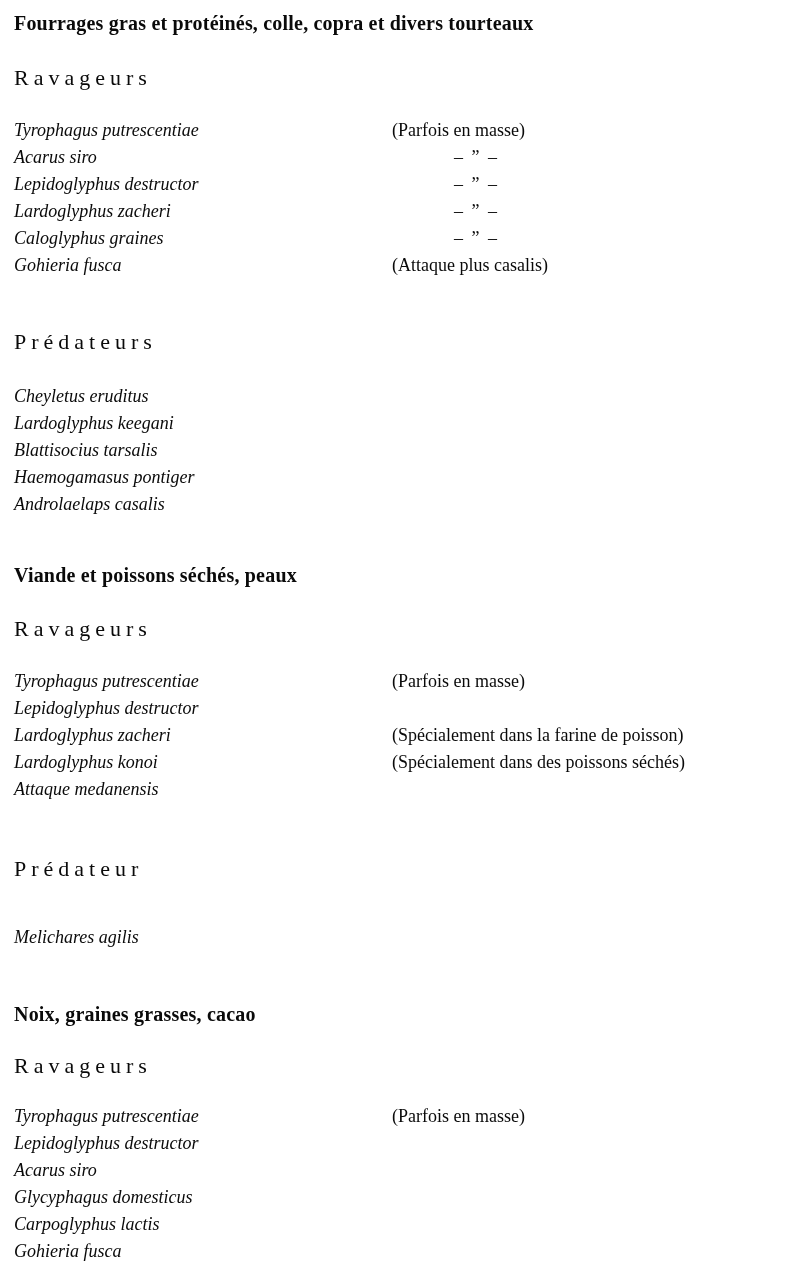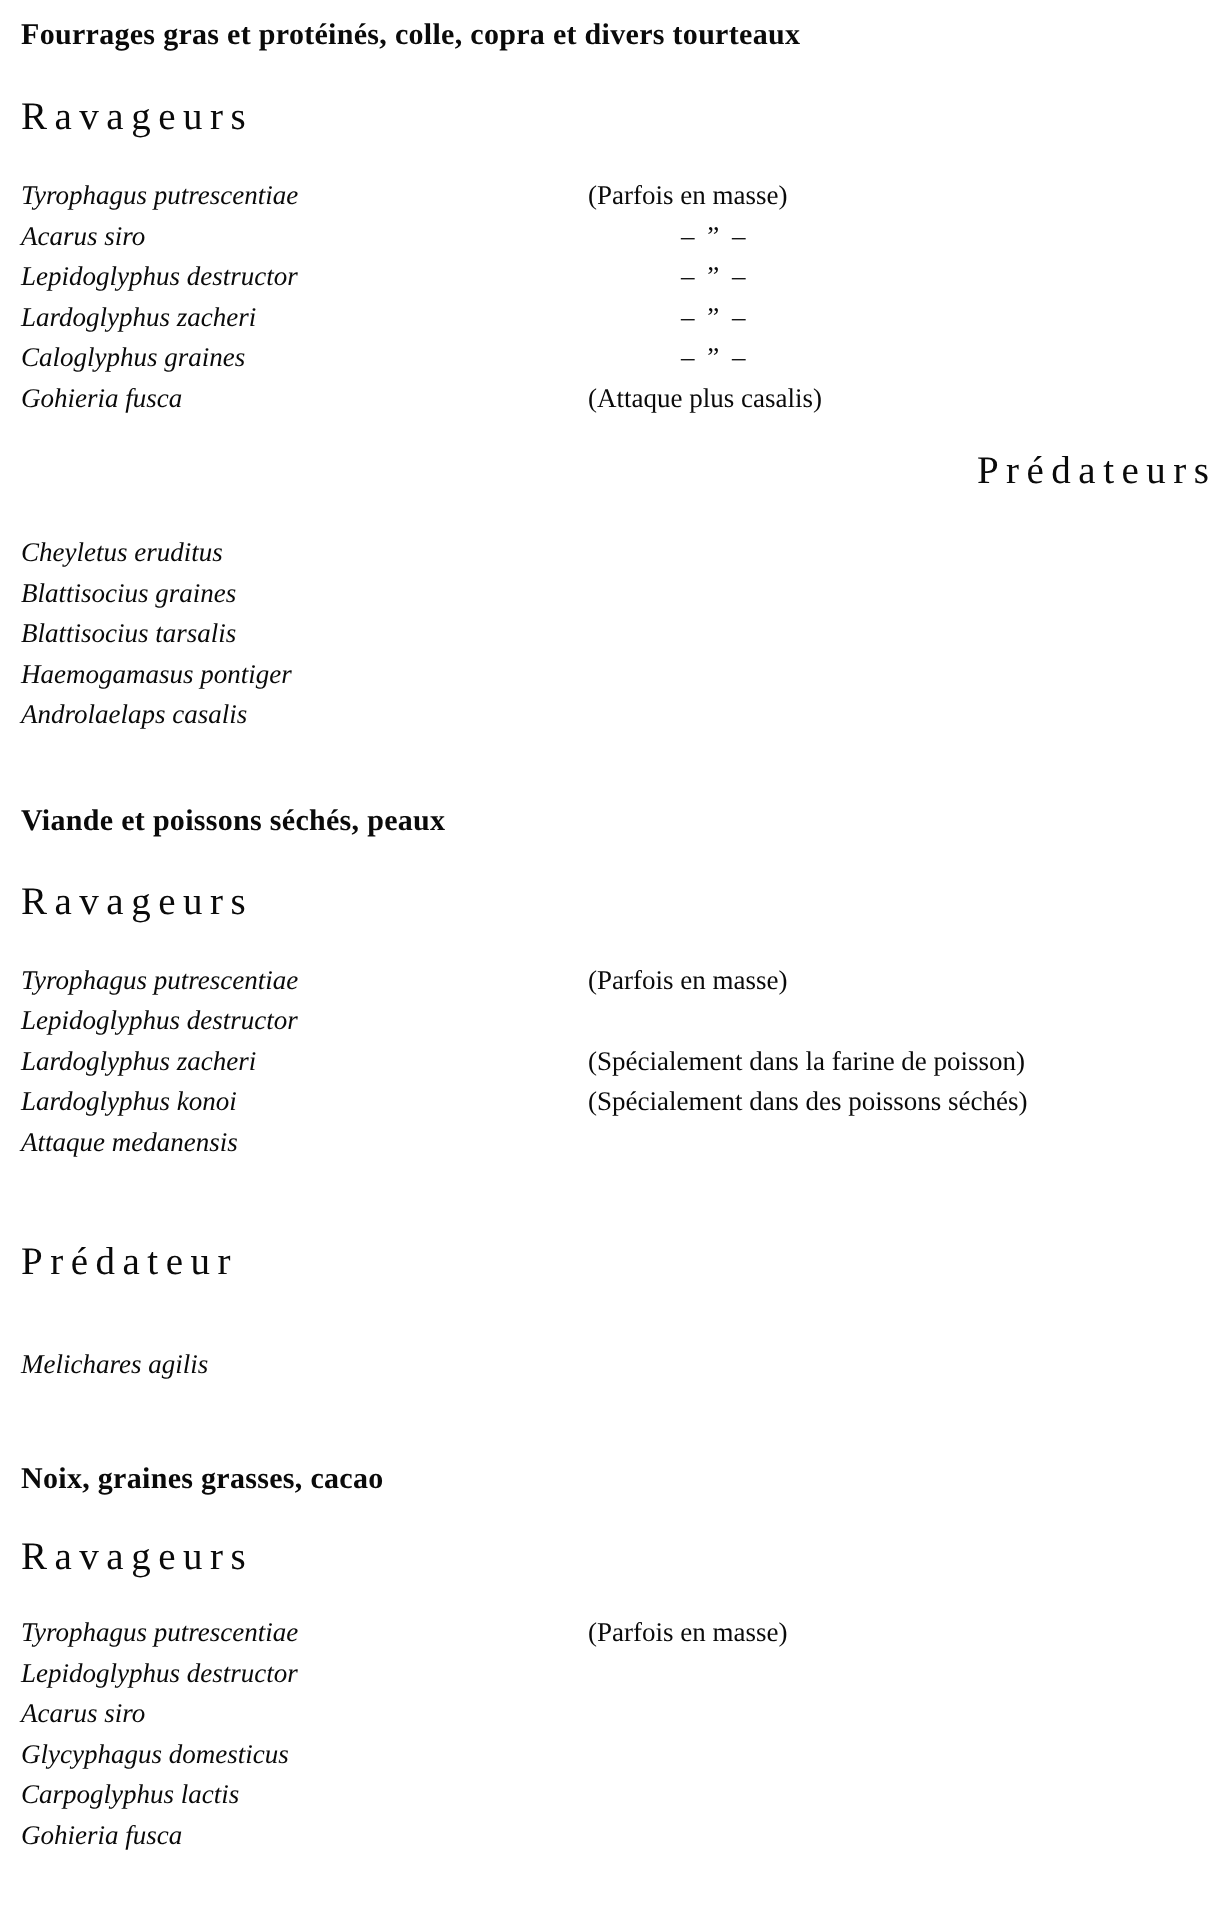--- a/index.html
+++ b/index.html
@@ -21,21 +21,21 @@
     height: 1288px;
   }
   .doc-title {
     font-weight: bold;
     font-size: 20px;
     line-height: 23px;
     margin: 0;
     letter-spacing: 0.2px;
   }
   .group-heading {
-    font-size: 26px;
+    font-size: 22px;
     line-height: 22px;
     margin: 0;
     letter-spacing: 5px;
   }
   .species-list {
     margin: 0;
     padding: 0;
   }
   .species-row {
     display: flex;
@@ -53,21 +53,21 @@
     white-space: nowrap;
     text-align: right;
   }
   .species-note.ditto {
     margin-left: 62px;
     letter-spacing: 2px;
   }
   
   #s1-g1-heading { margin-top: 32px; }
   #s1-g1-list    { margin-top: 28px; }
-  #s1-g2-heading { margin-top: 24px; text-align: right; }
+  #s1-g2-heading { margin-top: 52px; }
   #s1-g2-list    { margin-top: 30px; }
   #s2-title      { margin-top: 46px; }
   #s2-g1-heading { margin-top: 31px; }
   #s2-g1-list    { margin-top: 28px; }
   #s2-g2-heading { margin-top: 55px; }
   #s2-g2-list    { margin-top: 44px; }
   #s3-title      { margin-top: 52px; }
   #s3-g1-heading { margin-top: 29px; }
   #s3-g1-list    { margin-top: 26px; }
 </style>
@@ -105,21 +105,21 @@
       <span class="species-note">(Attaque plus casalis)</span>
     </div>
   </div>
 
   <div class="group-heading" id="s1-g2-heading">Prédateurs</div>
   <div class="species-list" id="s1-g2-list">
     <div class="species-row">
       <span class="species-name">Cheyletus eruditus</span>
     </div>
     <div class="species-row">
-      <span class="species-name">Blattisocius graines</span>
+      <span class="species-name">Lardoglyphus keegani</span>
     </div>
     <div class="species-row">
       <span class="species-name">Blattisocius tarsalis</span>
     </div>
     <div class="species-row">
       <span class="species-name">Haemogamasus pontiger</span>
     </div>
     <div class="species-row">
       <span class="species-name">Androlaelaps casalis</span>
     </div>

